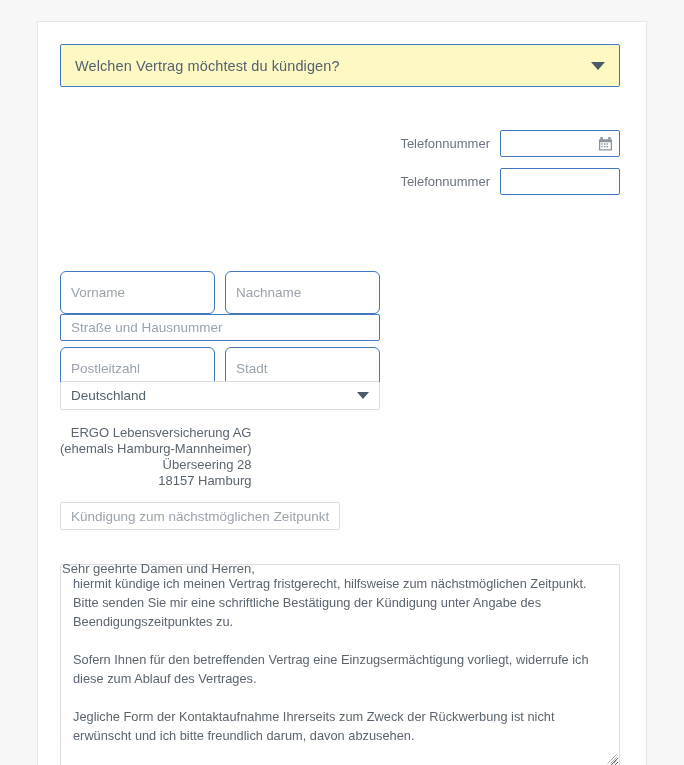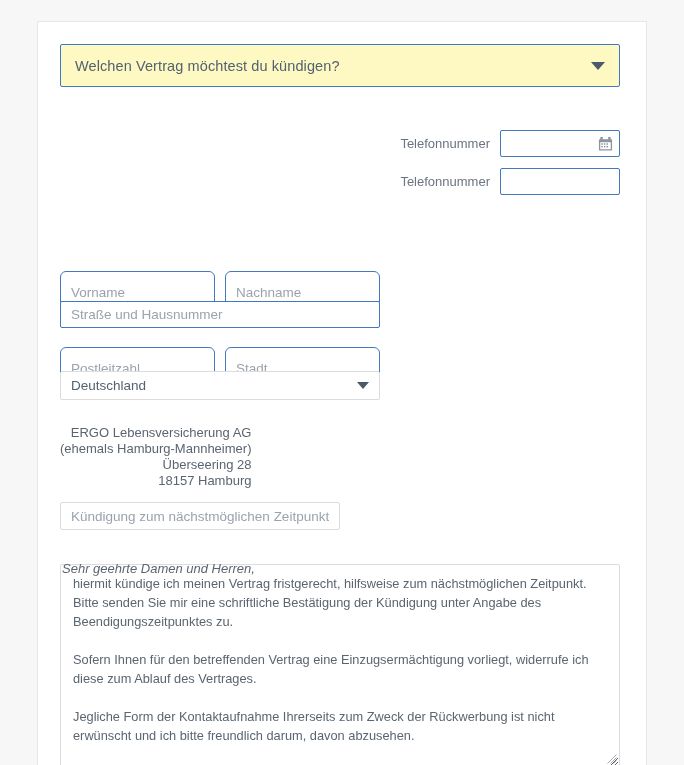--- a/index.html
+++ b/index.html
@@ -283,42 +283,42 @@
         <span class="box">
           <input type="text" placeholder="" style="">
         </span>
       </div>
 
       <div class="name-row" style="top:249px;">
         <input class="fld inp-half" type="text" placeholder="Vorname" style="">
         <input class="fld inp-half" type="text" placeholder="Nachname" style="">
       </div>
 
-      <input class="fld inp-full" type="text" style="top: 279px;" placeholder="Straße und Hausnummer">
+      <input class="fld inp-full" type="text" style="top: 292px;" placeholder="Straße und Hausnummer">
 
       <div class="plz-row" style="top:325px;">
         <input class="fld inp-half" type="text" placeholder="Postleitzahl" style="">
         <input class="fld inp-half" type="text" placeholder="Stadt" style="">
       </div>
 
-      <div class="country-select" style="top:349px;">
+      <div class="country-select" style="top:359px;">
         <span class="txt">Deutschland</span>
         <span class="caret"></span>
       </div>
 
       <div class="addr">
         <div>ERGO Lebensversicherung AG</div>
         <div>(ehemals Hamburg-Mannheimer)</div>
         <div>Überseering 28</div>
         <div>18157 Hamburg</div>
       </div>
 
       <input class="fld fld-grey subject" type="text" placeholder="Kündigung zum nächstmöglichen Zeitpunkt" style="">
 
-      <div class="salutation" style="z-index: 5; font-style: italic;">Sehr geehrte Damen und Herren,</div>
+      <div class="salutation" style="z-index: 5;">Sehr geehrte Damen und Herren,</div>
 
       <div class="body-wrap">
         <textarea class="body-area" style="">hiermit kündige ich meinen Vertrag fristgerecht, hilfsweise zum nächstmöglichen Zeitpunkt. Bitte senden Sie mir eine schriftliche Bestätigung der Kündigung unter Angabe des Beendigungszeitpunktes zu.
 
 Sofern Ihnen für den betreffenden Vertrag eine Einzugsermächtigung vorliegt, widerrufe ich diese zum Ablauf des Vertrages.
 
 Jegliche Form der Kontaktaufnahme Ihrerseits zum Zweck der Rückwerbung ist nicht erwünscht und ich bitte freundlich darum, davon abzusehen.</textarea>
         <svg class="resize-grip" viewBox="0 0 10 10">
           <path d="M9.5 0.5 L0.5 9.5 M9.5 3.5 L3.5 9.5 M9.5 6.5 L6.5 9.5" stroke="#9aa3ad" stroke-width="0.9" fill="none"></path>
         </svg>

